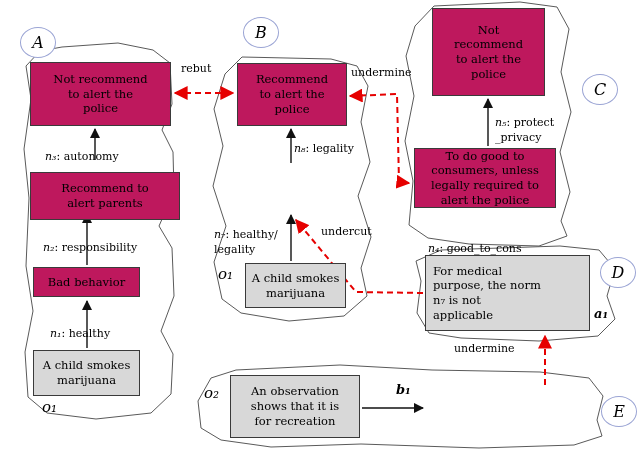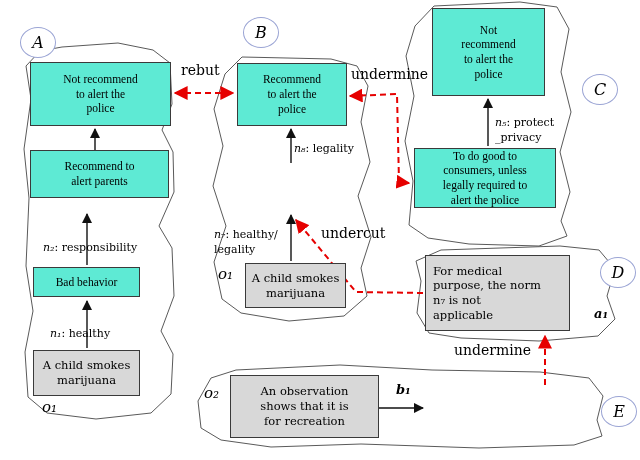--- a/index.html
+++ b/index.html
@@ -1,27 +1,27 @@
 <!DOCTYPE html>
 <html><head>
 <meta charset="utf-8">
 <style>
   * { margin:0; padding:0; box-sizing:border-box; }
   body { background:#fff; font-family:"DejaVu Serif", serif; color:#000; }
   .stage { position:relative; width:640px; height:460px; background:#fff; overflow:hidden; }
   svg.underlay { position:absolute; left:0; top:0; }
   .box { position:absolute; border:1px solid #3a3a3a; display:flex; align-items:center; justify-content:center;
          text-align:center; white-space:pre-line; font-size:11.5px; line-height:1.28; }
-  .blue { background:#5eead4;font-family:Liberation Serif, serif; }
+  .blue { background:#be185d; }
   .gray { background:#d8d8d8; }
   .left { justify-content:flex-start; text-align:left; padding-left:7px; }
   .lbl { position:absolute; font-size:11px; line-height:1.3; white-space:pre-line; }
   .lbl .v { font-style:italic; }
   .ctr { text-align:left; }
-  .atk { position:absolute; font-size:14px; }
+  .atk { position:absolute; font-size:11px; }
   .it { font-style:italic; font-size:15px; }
   .bi { font-style:italic; font-weight:bold; font-size:13px; }
   .tag { position:absolute; width:36px; height:31px; border:1.5px solid #9aa4d4; border-radius:50%;
          background:#fff; display:flex; align-items:center; justify-content:center;
          font-style:italic; font-size:16px; }
 </style>
 </head>
 <body>
 
 <div class="stage">
@@ -61,21 +61,21 @@
       <path d="M545,385 L545,336" marker-end="url(#mr)"></path>
     </g>
   </svg>
 
   <div class="box blue" style="left:30px;top:62px;width:141px;height:64px;">Not recommend
 to alert the
 police</div>
   <div class="lbl" style="left:45px;top:136px;">
     <span class="v">n₃</span><span>: autonomy</span>
   </div>
-  <div class="box blue" style="left:30px;top:150px;width:139px;height:48px;">Recommend to
+  <div class="box blue" style="left:30px;top:172px;width:150px;height:48px;">Recommend to
 alert parents</div>
   <div class="lbl" style="left:43px;top:227px;">
     <span class="v">n₂</span><span>: responsibility</span>
   </div>
   <div class="box blue" style="left:33px;top:267px;width:107px;height:30px;text-align:center;">Bad behavior</div>
   <div class="lbl" style="left:50px;top:313px;">
     <span class="v">n₁</span><span>: healthy</span>
   </div>
   <div class="box gray" style="left:33px;top:350px;width:107px;height:46px;">A child smokes
 marijuana</div>
@@ -100,29 +100,32 @@
 to alert the
 police</div>
   <div class="lbl" style="left:495px;top:102px;">
     <span class="v">n₅</span><span>: protect
 _privacy</span>
   </div>
   <div class="box blue" style="left:414px;top:148px;width:142px;height:60px;">To do good to
 consumers, unless
 legally required to
 alert the police</div>
+  <div class="lbl" style="left:428px;top:228px;">
+    <span class="v">n₄</span><span>: good_to_cons</span>
+  </div>
 
-  <div class="box gray left" style="left:425px;top:255px;width:145px;height:76px;">For medical
+  <div class="box gray left" style="left:425px;top:255px;width:165px;height:76px;">For medical
 purpose, the norm
 n₇ is not
 applicable</div>
   <div class="lbl bi" style="left:594px;top:306px;">a₁</div>
 
   <div class="lbl it" style="left:204px;top:384px;">o₂</div>
-  <div class="box gray" style="left:230px;top:375px;width:149px;height:63px;">An observation
+  <div class="box gray" style="left:230px;top:375px;width:130px;height:63px;">An observation
 shows that it is
 for recreation</div>
   <div class="lbl bi" style="left:396px;top:382px;">b₁</div>
 
   <div class="atk" style="left:181px;top:62px;">rebut</div>
   <div class="atk" style="left:351px;top:66px;">undermine</div>
   <div class="atk" style="left:321px;top:225px;">undercut</div>
   <div class="atk" style="left:454px;top:342px;">undermine</div>
 
   <div class="tag" style="left:20px;top:27px;">A</div>

